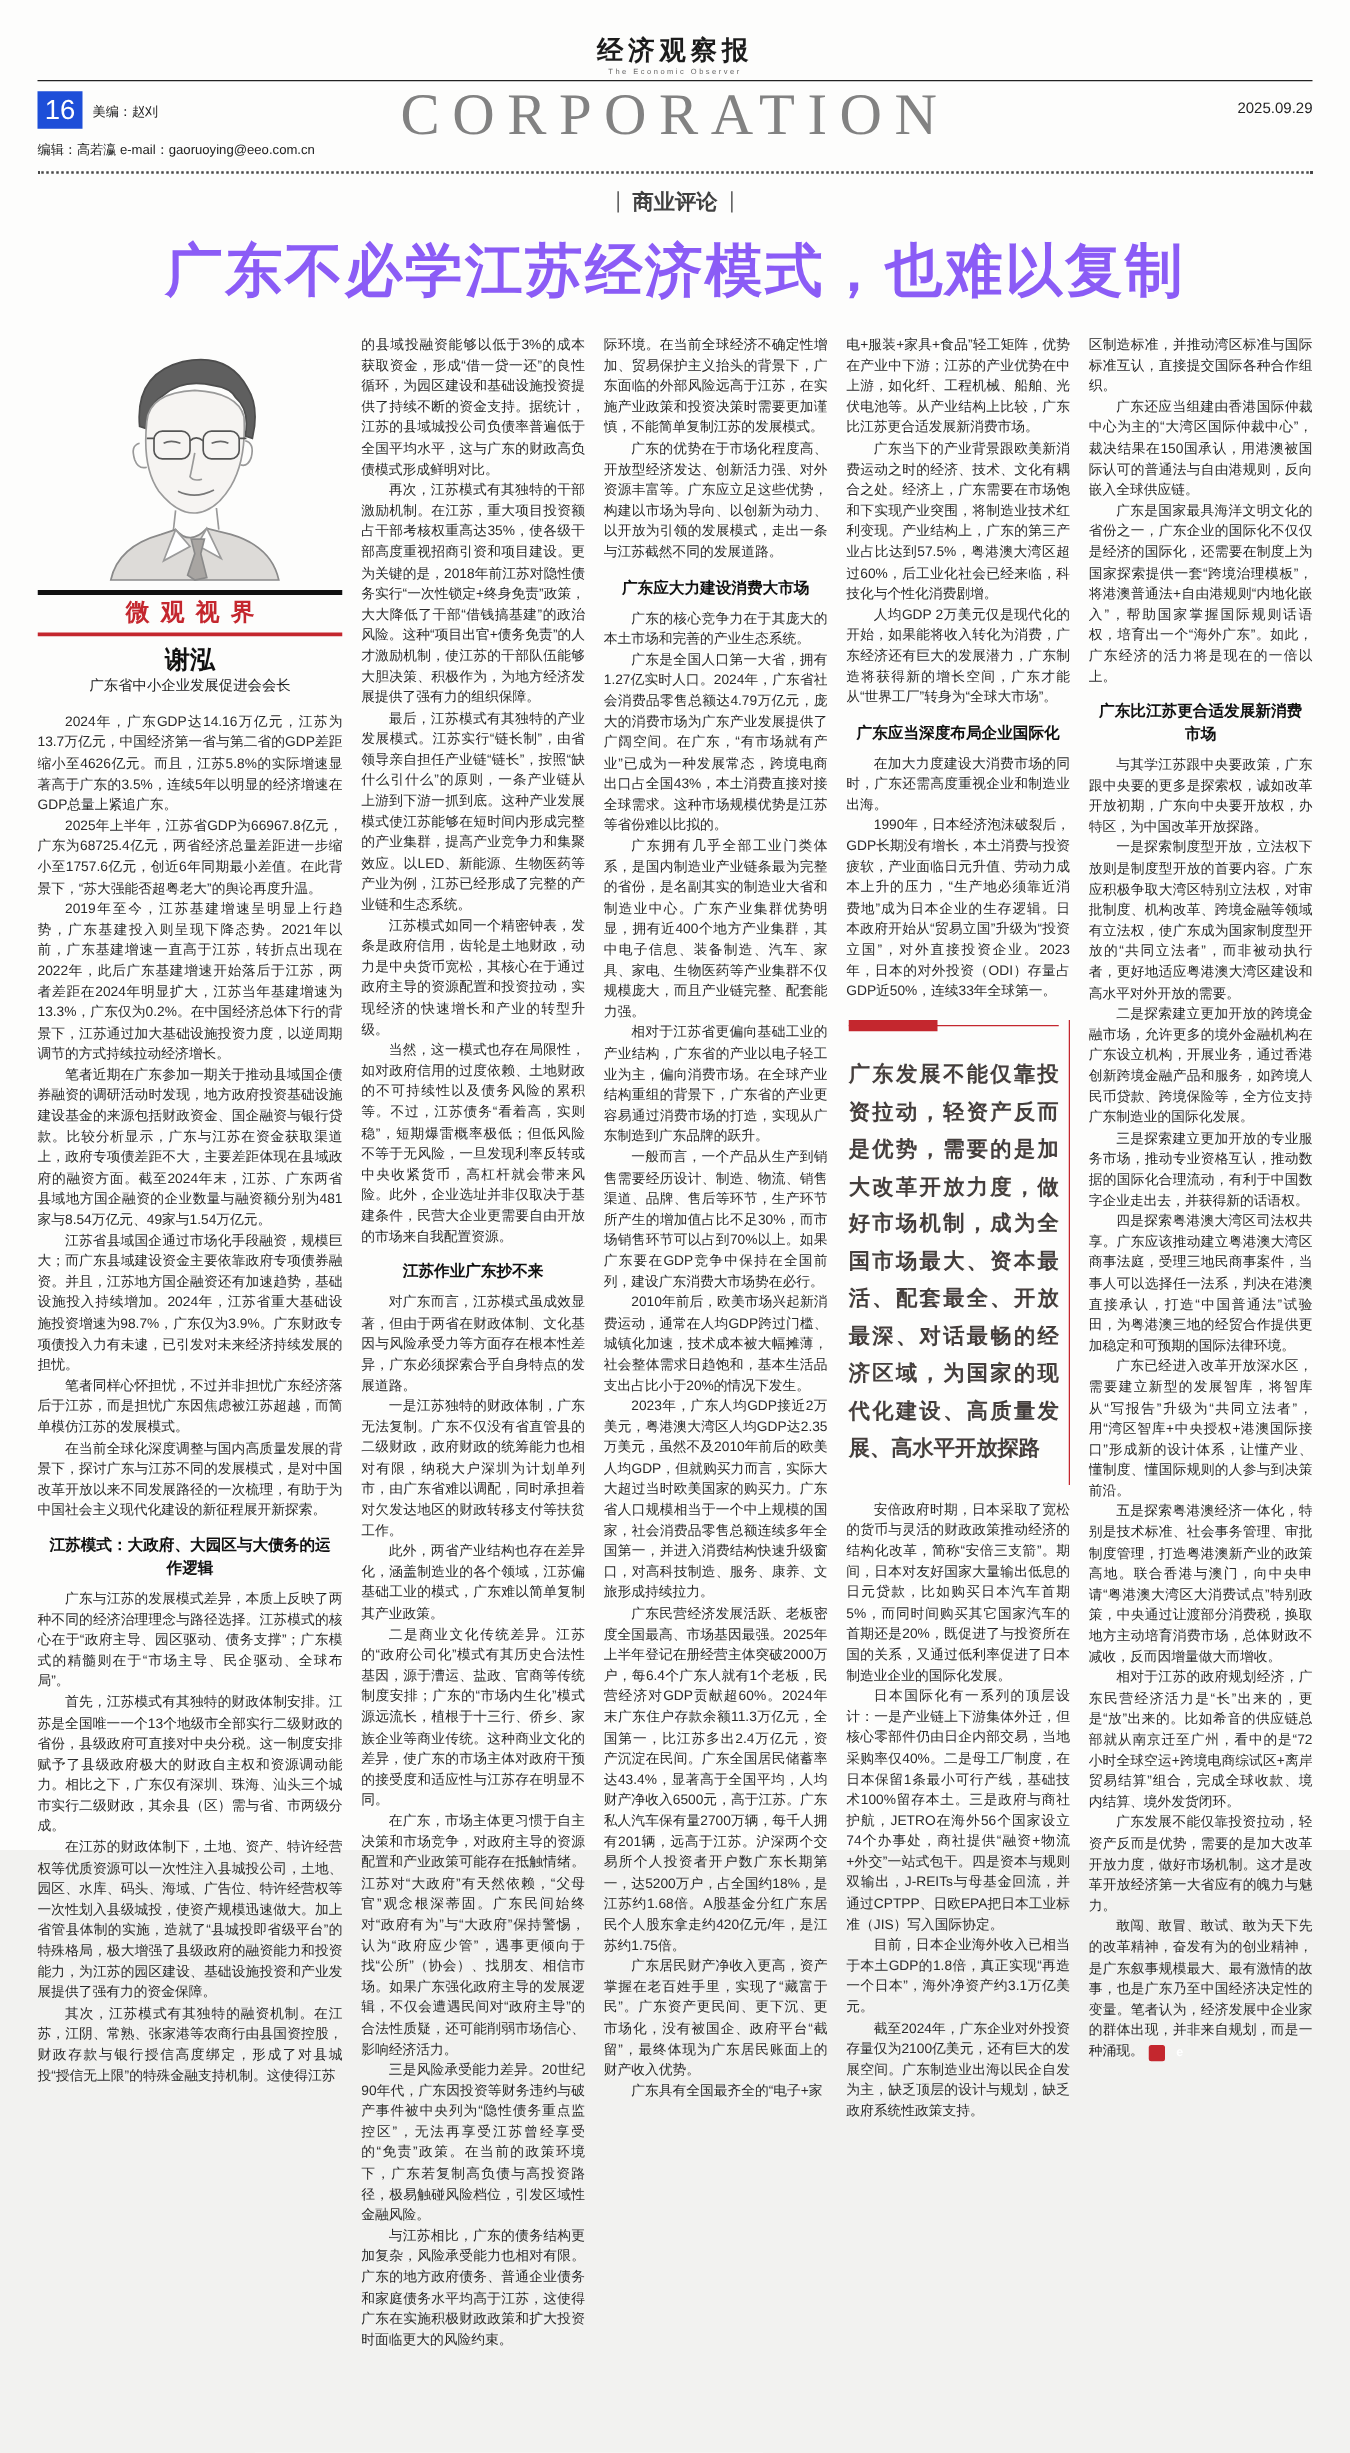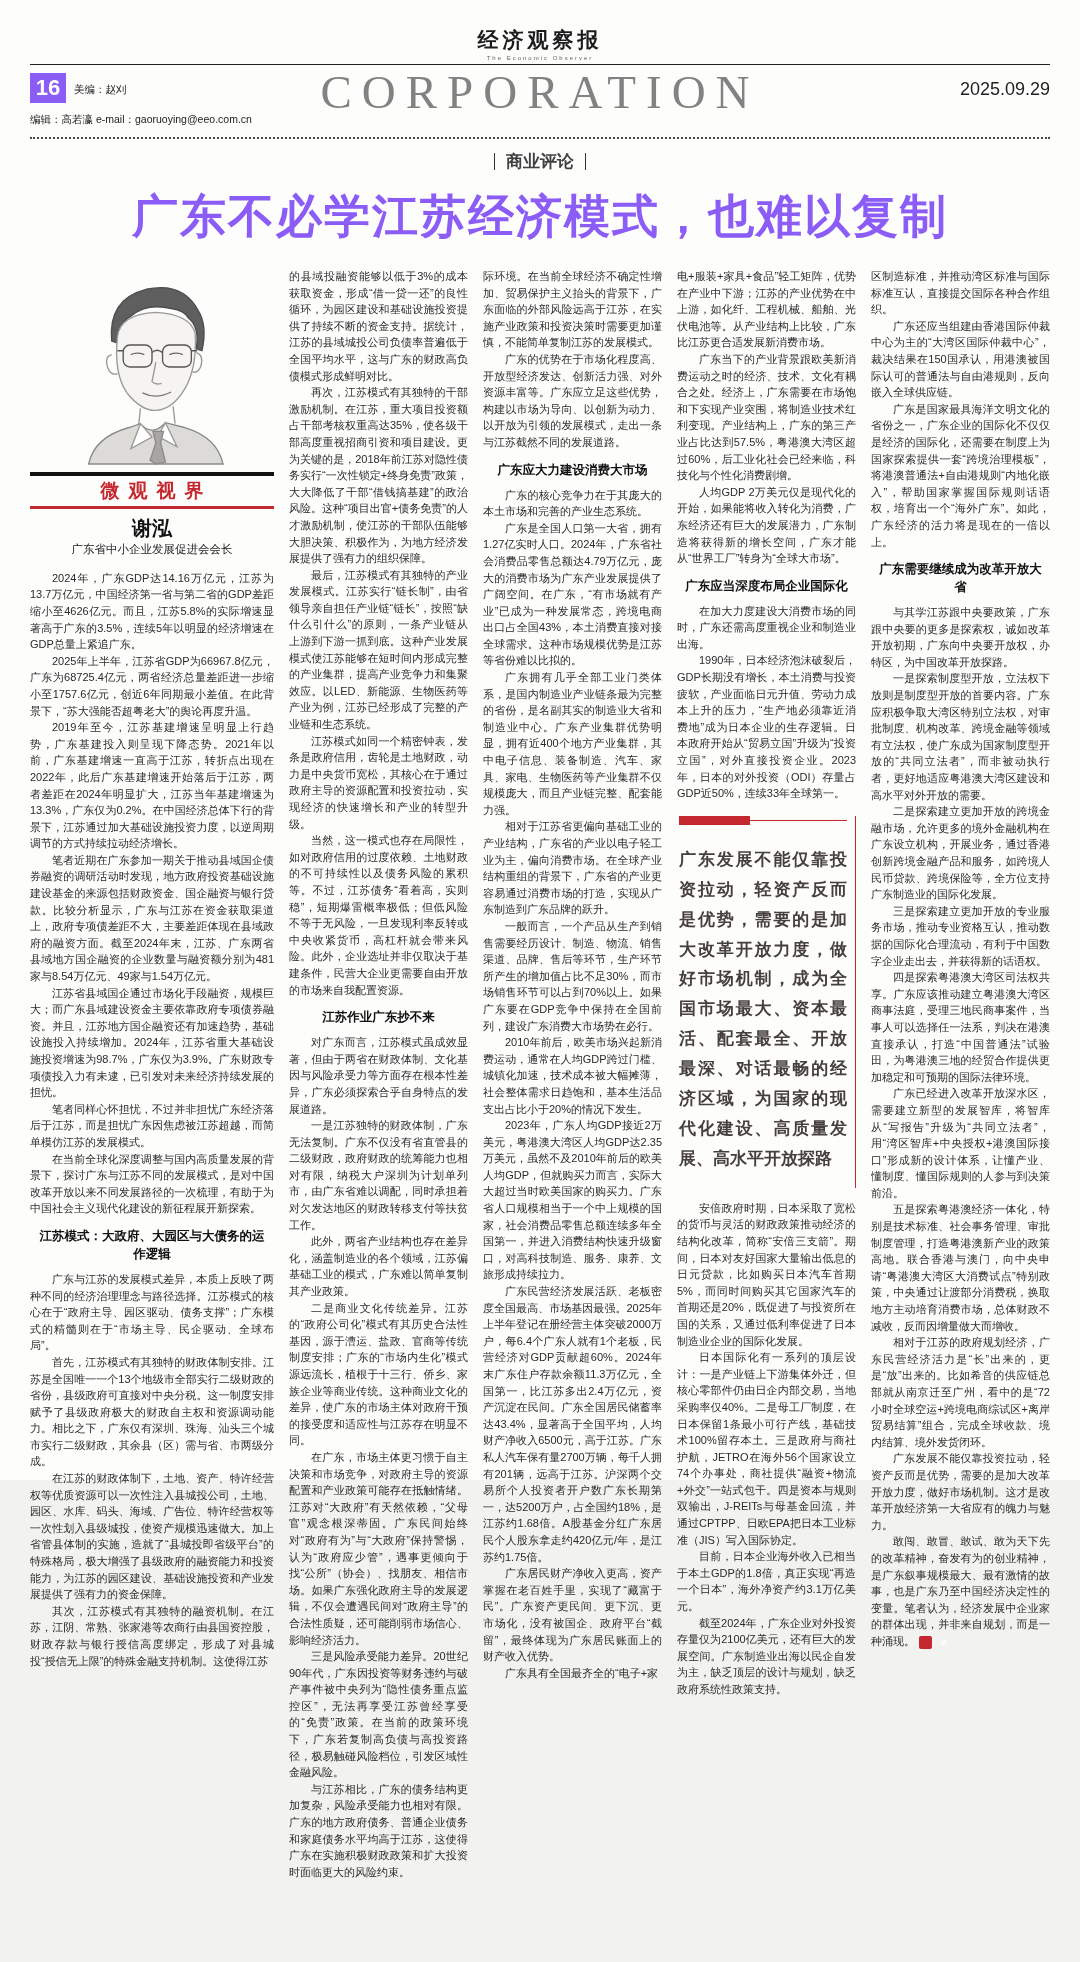--- a/index.html
+++ b/index.html
@@ -4,27 +4,27 @@
 <style>
   html,body{margin:0;padding:0;background:#f2f2f0;}
   body{width:1080px;height:1962px;overflow:hidden;font-family:"Liberation Sans",sans-serif;color:#1c1c1c;}
   .page{width:1080px;height:1480px;background:#fdfdfc;box-sizing:border-box;padding:26px 30px 0;}
   
   .mast{text-align:center;}
   .paper-name{font-family:"Liberation Serif",serif;font-weight:bold;font-size:21px;letter-spacing:4px;}
   .paper-en{font-size:6px;color:#666;letter-spacing:2px;margin-top:1px;}
   .toprule{border-top:1.5px solid #222;margin-top:3px;}
   .band{position:relative;height:72px;}
-  .pagebox{position:absolute;left:0;top:8px;width:36px;height:30px;background:#8b5cf6;color:#fff;
-    font-size:22px;font-weight:bold;display:flex;align-items:center;justify-content:center;}
+  .pagebox{position:absolute;left:0;top:8px;width:36px;height:30px;background:#1d4ed8;color:#fff;
+    font-size:22px;font-weight:normal;display:flex;align-items:center;justify-content:center;}
   .ed1{position:absolute;left:44px;top:18px;font-size:10.5px;color:#222;}
   .ed2{position:absolute;left:0;top:48px;font-size:10.5px;color:#222;white-space:nowrap;}
   .corp{position:absolute;left:0;right:0;top:0;text-align:center;font-family:"Liberation Serif",serif;
     font-size:47px;color:#828282;letter-spacing:10px;font-weight:400;}
-  .date{position:absolute;right:0;top:14px;font-size:18px;color:#222;}
+  .date{position:absolute;right:0;top:14px;font-size:12px;color:#222;}
   .dotted{border-top:2px dotted #4a4a4a;}
   .section-cn{text-align:center;font-size:17px;font-weight:bold;margin-top:11px;color:#404040;}
   .vbar{display:inline-block;width:1px;height:17px;background:#333;margin:0 11px;vertical-align:-3px;}
   .headline{text-align:center;font-size:46px;font-weight:900;letter-spacing:2px;margin:13px 0 20px;color:#8b5cf6;}
   
   .article{display:flex;gap:15px;height:1612px;overflow:hidden;}
   .col{flex:1;overflow:hidden;font-size:11px;line-height:16.6px;text-align:justify;color:#2a2a2a;}
   .col-first{flex:0 0 244px;}
   .blocks p{margin:0;}
   p.para{text-indent:2em;}
@@ -167,21 +167,21 @@
           <p class="para">日本国际化有一系列的顶层设计：一是产业链上下游集体外迁，但核心零部件仍由日企内部交易，当地采购率仅40%。二是母工厂制度，在日本保留1条最小可行产线，基础技术100%留存本土。三是政府与商社护航，JETRO在海外56个国家设立74个办事处，商社提供“融资+物流+外交”一站式包干。四是资本与规则双输出，J-REITs与母基金回流，并通过CPTPP、日欧EPA把日本工业标准（JIS）写入国际协定。</p>
           <p class="para">目前，日本企业海外收入已相当于本土GDP的1.8倍，真正实现“再造一个日本”，海外净资产约3.1万亿美元。</p>
           <p class="para">截至2024年，广东企业对外投资存量仅为2100亿美元，还有巨大的发展空间。广东制造业出海以民企自发为主，缺乏顶层的设计与规划，缺乏政府系统性政策支持。</p>
         </div>
       </div>
     <div class="col">
         <div class="blocks">
           <p class="cont">区制造标准，并推动湾区标准与国际标准互认，直接提交国际各种合作组织。</p>
           <p class="para">广东还应当组建由香港国际仲裁中心为主的“大湾区国际仲裁中心”，裁决结果在150国承认，用港澳被国际认可的普通法与自由港规则，反向嵌入全球供应链。</p>
           <p class="para">广东是国家最具海洋文明文化的省份之一，广东企业的国际化不仅仅是经济的国际化，还需要在制度上为国家探索提供一套“跨境治理模板”，将港澳普通法+自由港规则“内地化嵌入”，帮助国家掌握国际规则话语权，培育出一个“海外广东”。如此，广东经济的活力将是现在的一倍以上。</p>
-          <h2 class="sub">广东需要继续成为改革开放大省</h2>
+          <h2 class="sub">广东比江苏更合适发展新消费市场</h2>
           <p class="para">与其学江苏跟中央要政策，广东跟中央要的更多是探索权，诚如改革开放初期，广东向中央要开放权，办特区，为中国改革开放探路。</p>
           <p class="para">一是探索制度型开放，立法权下放则是制度型开放的首要内容。广东应积极争取大湾区特别立法权，对审批制度、机构改革、跨境金融等领域有立法权，使广东成为国家制度型开放的“共同立法者”，而非被动执行者，更好地适应粤港澳大湾区建设和高水平对外开放的需要。</p>
           <p class="para">二是探索建立更加开放的跨境金融市场，允许更多的境外金融机构在广东设立机构，开展业务，通过香港创新跨境金融产品和服务，如跨境人民币贷款、跨境保险等，全方位支持广东制造业的国际化发展。</p>
           <p class="para">三是探索建立更加开放的专业服务市场，推动专业资格互认，推动数据的国际化合理流动，有利于中国数字企业走出去，并获得新的话语权。</p>
           <p class="para">四是探索粤港澳大湾区司法权共享。广东应该推动建立粤港澳大湾区商事法庭，受理三地民商事案件，当事人可以选择任一法系，判决在港澳直接承认，打造“中国普通法”试验田，为粤港澳三地的经贸合作提供更加稳定和可预期的国际法律环境。</p>
           <p class="para">广东已经进入改革开放深水区，需要建立新型的发展智库，将智库从“写报告”升级为“共同立法者”，用“湾区智库+中央授权+港澳国际接口”形成新的设计体系，让懂产业、懂制度、懂国际规则的人参与到决策前沿。</p>
           <p class="para">五是探索粤港澳经济一体化，特别是技术标准、社会事务管理、审批制度管理，打造粤港澳新产业的政策高地。联合香港与澳门，向中央申请“粤港澳大湾区大消费试点”特别政策，中央通过让渡部分消费税，换取地方主动培育消费市场，总体财政不减收，反而因增量做大而增收。</p>
           <p class="para">相对于江苏的政府规划经济，广东民营经济活力是“长”出来的，更是“放”出来的。比如希音的供应链总部就从南京迁至广州，看中的是“72小时全球空运+跨境电商综试区+离岸贸易结算”组合，完成全球收款、境内结算、境外发货闭环。</p>
           <p class="para">广东发展不能仅靠投资拉动，轻资产反而是优势，需要的是加大改革开放力度，做好市场机制。这才是改革开放经济第一大省应有的魄力与魅力。</p>
           <p class="para">敢闯、敢冒、敢试、敢为天下先的改革精神，奋发有为的创业精神，是广东叙事规模最大、最有激情的故事，也是广东乃至中国经济决定性的变量。笔者认为，经济发展中企业家的群体出现，并非来自规划，而是一种涌现。<span class="endmark">e</span></p>

